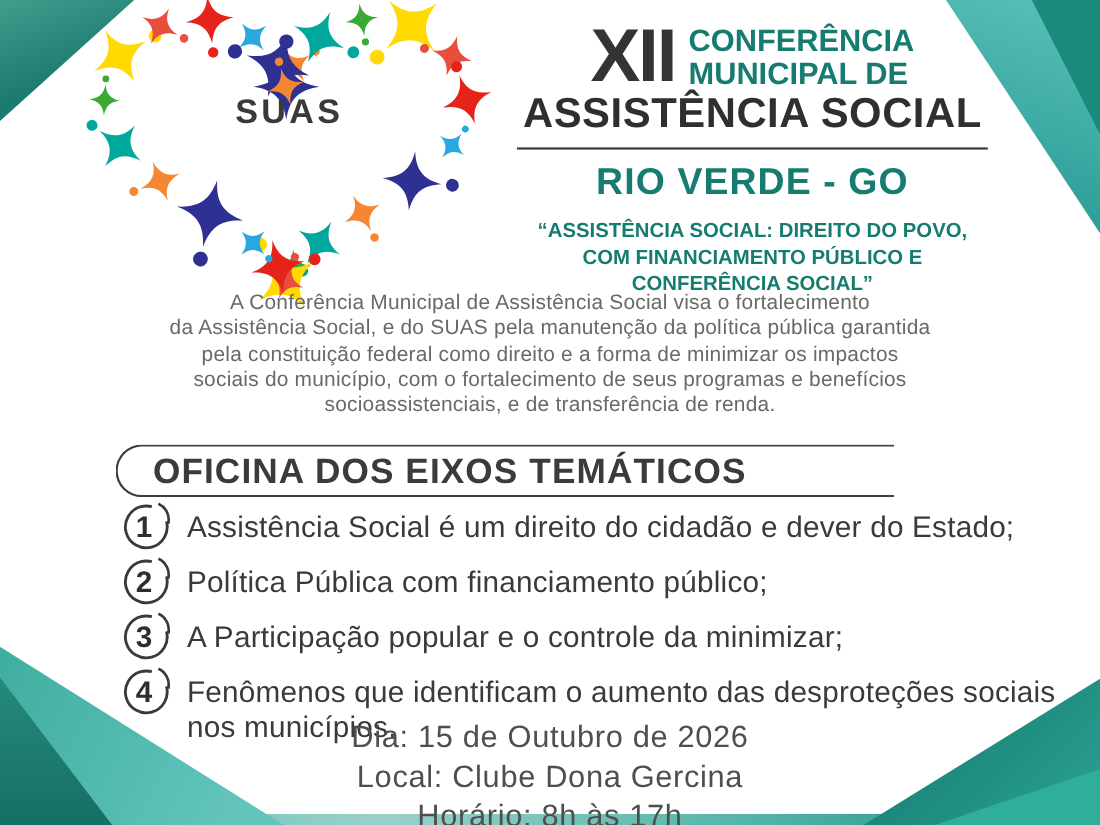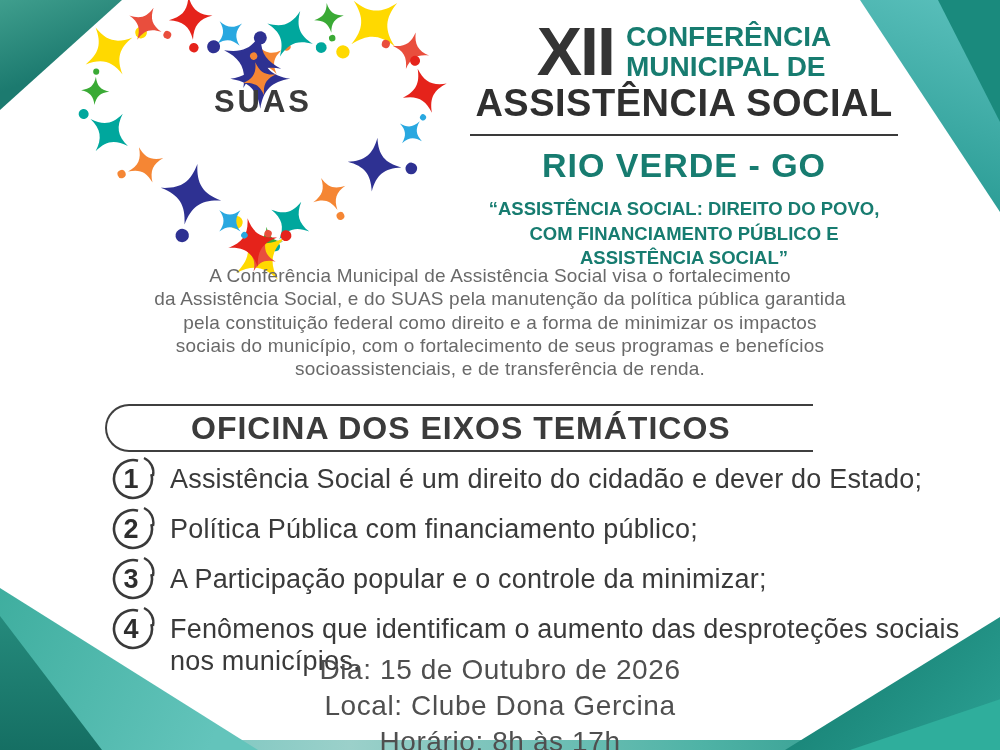--- a/index.html
+++ b/index.html
@@ -49,21 +49,21 @@
   .theme{margin-top:12px;font-size:18.5px;font-weight:700;color:#177c70;line-height:1.3;}
 
   
   .intro{position:absolute;left:0;right:0;top:264px;text-align:center;z-index:1;}
   .intro-line{font-size:19px;color:#696969;line-height:1.23;letter-spacing:.2px;}
 
   
   .workshop-box{position:absolute;left:105px;top:404px;width:706px;height:44px;z-index:1;
       border:2px solid #3f3f3f;border-right:none;border-radius:25px 0 0 25px;
       display:flex;align-items:center;}
-  .workshop-title{font-size:32px;font-weight:600;color:#3b3b3b;letter-spacing:1px;padding-left:84px;}
+  .workshop-title{font-size:32px;font-weight:600;color:#3b3b3b;letter-spacing:1px;padding-left:32px;}
   .workshop-list{position:absolute;left:112px;top:455px;right:40px;z-index:1;}
   .item{display:flex;align-items:flex-start;margin-bottom:4px;}
   .badge{flex:0 0 46px;width:46px;height:46px;margin-right:12px;}
   .item-text{font-size:27px;color:#3a3a3a;padding-top:9px;line-height:1.18;letter-spacing:.2px;}
 
   
   .event-info{position:absolute;left:0;right:0;top:652px;text-align:center;z-index:1;}
   .event-info div{font-size:28px;color:#4f4f4f;line-height:1.28;letter-spacing:.6px;}
 </style>
 </head>
@@ -199,21 +199,21 @@
         <div>CONFERÊNCIA</div>
         <div>MUNICIPAL DE</div>
       </span>
     </div>
     <div class="title-main">ASSISTÊNCIA SOCIAL</div>
     <div class="divider"></div>
     <div class="city">RIO VERDE - GO</div>
     <div class="theme">
         <div>“ASSISTÊNCIA SOCIAL: DIREITO DO POVO,</div>
         <div>COM FINANCIAMENTO PÚBLICO E</div>
-        <div>ASSISTÊNCIA SOCIAL”</div>
+        <div>CONFERÊNCIA SOCIAL”</div>
       </div>
   </div>
 
   <div class="intro">
       <div class="intro-line">A Conferência Municipal de Assistência Social visa o fortalecimento</div>
       <div class="intro-line">da Assistência Social, e do SUAS pela manutenção da política pública garantida</div>
       <div class="intro-line">pela constituição federal como direito e a forma de minimizar os impactos</div>
       <div class="intro-line">sociais do município, com o fortalecimento de seus programas e benefícios</div>
       <div class="intro-line">socioassistenciais, e de transferência de renda.</div>
     </div>

